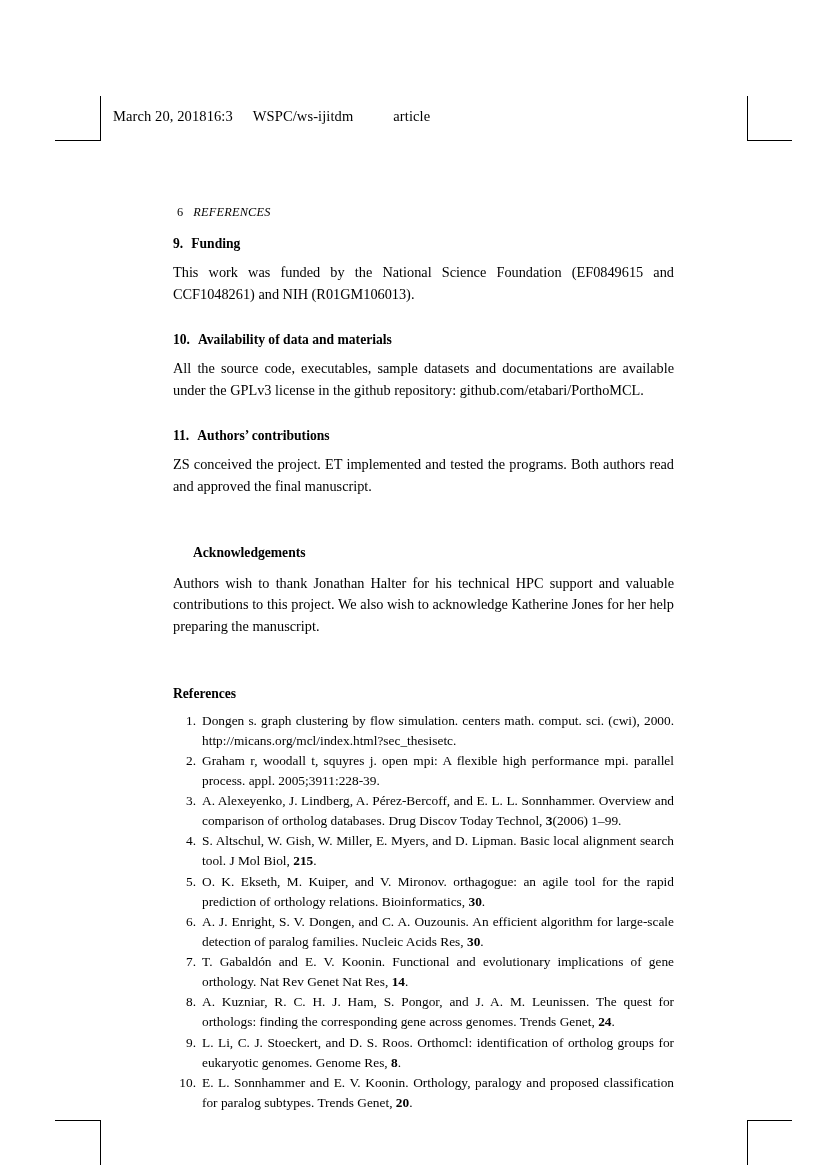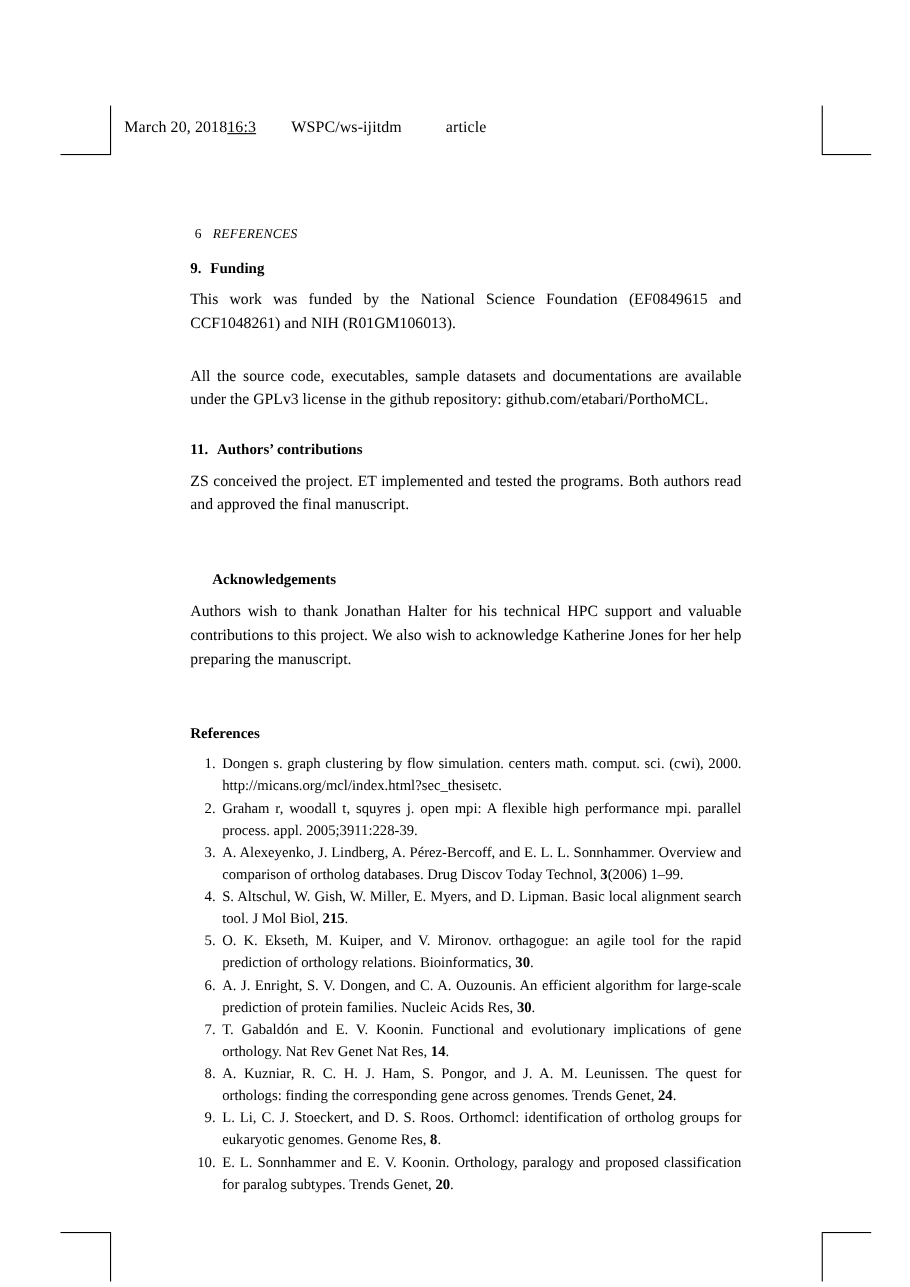--- a/index.html
+++ b/index.html
@@ -37,21 +37,21 @@
   .journal-header {
     position: absolute;
     left: 113px;
     top: 108px;
     font-size: 14.5px;
     letter-spacing: 0.1px;
     white-space: nowrap;
   }
   .journal-header span { display: inline-block; }
   .jh-date    { }
-  .jh-time    { margin-right: 32px; text-decoration: underline; }
+  .jh-time    { margin-right: 20px; }
   .jh-journal { margin-right: 40px; }
 
   
   .page-column {
     position: absolute;
     left: 173px;
     top: 0;
     width: 501px;
   }
 
@@ -148,20 +148,23 @@
   <div class="content">
 
     <div class="block">
       <h2 class="section-heading">
         <span class="secnum">9.</span><span>Funding</span>
       </h2>
       <p class="body-text">This work was funded by the National Science Foundation (EF0849615 and CCF1048261) and NIH (R01GM106013).</p>
     </div>
 
     <div class="block">
+      <h2 class="section-heading">
+        <span class="secnum">10.</span><span>Availability of data and materials</span>
+      </h2>
       <p class="body-text">All the source code, executables, sample datasets and documentations are available under the GPLv3 license in the github repository: github.com/etabari/PorthoMCL.</p>
     </div>
 
     <div class="block">
       <h2 class="section-heading">
         <span class="secnum">11.</span><span>Authors’ contributions</span>
       </h2>
       <p class="body-text">ZS conceived the project. ET implemented and tested the programs. Both authors read and approved the final manuscript.</p>
     </div>
 
@@ -194,21 +197,21 @@
           <li>
             <span class="refnum">4.</span>
             <span class="reftext"><span>S. Altschul, W. Gish, W. Miller, E. Myers, and D. Lipman.  Basic local alignment search tool. </span><span class="it">J Mol Biol</span><span>, </span><span class="bd">215</span><span>.</span></span>
           </li>
           <li>
             <span class="refnum">5.</span>
             <span class="reftext"><span>O. K. Ekseth, M. Kuiper, and V. Mironov.  orthagogue: an agile tool for the rapid prediction of orthology relations. </span><span class="it">Bioinformatics</span><span>, </span><span class="bd">30</span><span>.</span></span>
           </li>
           <li>
             <span class="refnum">6.</span>
-            <span class="reftext"><span>A. J. Enright, S. V. Dongen, and C. A. Ouzounis. An efficient algorithm for large-scale prediction of protein families. </span><span class="it">Nucleic Acids Res</span><span>, </span><span class="bd">30</span><span>.</span></span>
+            <span class="reftext"><span>A. J. Enright, S. V. Dongen, and C. A. Ouzounis. An efficient algorithm for large-scale detection of paralog families. </span><span class="it">Nucleic Acids Res</span><span>, </span><span class="bd">30</span><span>.</span></span>
           </li>
           <li>
             <span class="refnum">7.</span>
             <span class="reftext"><span>T. Gabaldón and E. V. Koonin.  Functional and evolutionary implications of gene orthology. </span><span class="it">Nat Rev Genet Nat Res</span><span>, </span><span class="bd">14</span><span>.</span></span>
           </li>
           <li>
             <span class="refnum">8.</span>
             <span class="reftext"><span>A. Kuzniar, R. C. H. J. Ham, S. Pongor, and J. A. M. Leunissen.  The quest for orthologs: finding the corresponding gene across genomes. </span><span class="it">Trends Genet</span><span>, </span><span class="bd">24</span><span>.</span></span>
           </li>
           <li>

